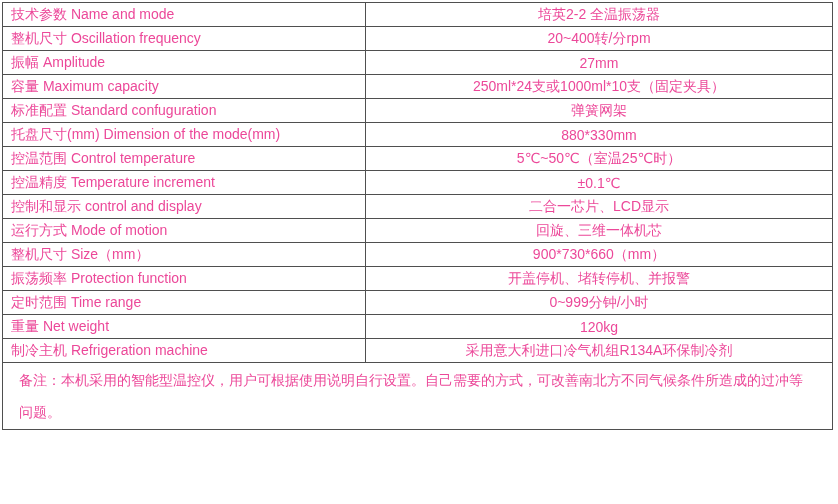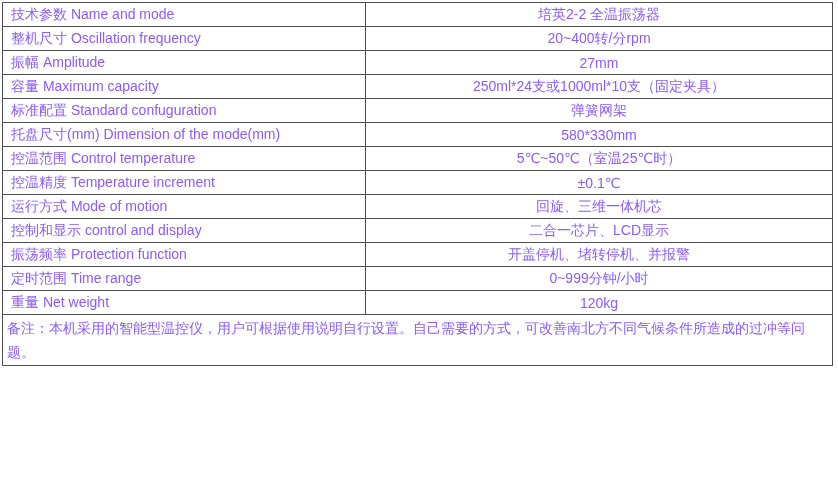--- a/index.html
+++ b/index.html
@@ -18,36 +18,36 @@
   }
   table.spec-table {
     border-collapse: collapse;
     table-layout: fixed;
     width: 830px;
     background: #ffffff;
   }
   table.spec-table td {
     border: 1px solid #4f4f4f;
     font-size: 14px;
-    color: #8b5cf6;
+    color: #ec4899;
     padding: 0 8px;
     height: 24px;
     vertical-align: middle;
     white-space: nowrap;
     overflow: hidden;
     box-sizing: border-box;
   }
   table.spec-table td.col-label { width: 363px; }
   table.spec-table td.col-value { width: 467px; text-align: center; }
   table.spec-table td.note-cell {
     white-space: normal;
     height: 48px;
-    line-height: 24px;
+    line-height: 32px;
     vertical-align: middle;
-    padding: 1px 4px;
+    padding: 1px 16px;
   }
 </style>
 </head>
 <body>
 
 <div class="spec-table-wrap">
   <table class="spec-table">
     <tbody>
       <tr>
         <td class="col-label">技术参数 Name and mode</td>
@@ -64,48 +64,56 @@
       <tr>
         <td class="col-label">容量 Maximum capacity</td>
         <td class="col-value">250ml*24支或1000ml*10支（固定夹具）</td>
       </tr>
       <tr>
         <td class="col-label">标准配置 Standard confuguration</td>
         <td class="col-value">弹簧网架</td>
       </tr>
       <tr>
         <td class="col-label">托盘尺寸(mm) Dimension of the mode(mm)</td>
-        <td class="col-value">580*330mm</td>
+        <td class="col-value">880*330mm</td>
       </tr>
       <tr>
         <td class="col-label">控温范围 Control temperature</td>
         <td class="col-value">5℃~50℃（室温25℃时）</td>
       </tr>
       <tr>
         <td class="col-label">控温精度 Temperature increment</td>
         <td class="col-value">±0.1℃</td>
       </tr>
       <tr>
+        <td class="col-label">控制和显示 control and display</td>
+        <td class="col-value">二合一芯片、LCD显示</td>
+      </tr>
+      <tr>
         <td class="col-label">运行方式 Mode of motion</td>
         <td class="col-value">回旋、三维一体机芯</td>
       </tr>
       <tr>
-        <td class="col-label">控制和显示 control and display</td>
-        <td class="col-value">二合一芯片、LCD显示</td>
+        <td class="col-label">整机尺寸 Size（mm）</td>
+        <td class="col-value">900*730*660（mm）</td>
       </tr>
       <tr>
         <td class="col-label">振荡频率 Protection function</td>
         <td class="col-value">开盖停机、堵转停机、并报警</td>
       </tr>
       <tr>
         <td class="col-label">定时范围 Time range</td>
         <td class="col-value">0~999分钟/小时</td>
       </tr>
       <tr>
         <td class="col-label">重量 Net weight</td>
         <td class="col-value">120kg</td>
       </tr>
       <tr>
+        <td class="col-label">制冷主机 Refrigeration machine</td>
+        <td class="col-value">采用意大利进口冷气机组R134A环保制冷剂</td>
+      </tr>
+      <tr>
         <td class="note-cell" colspan="2">备注：本机采用的智能型温控仪，用户可根据使用说明自行设置。自己需要的方式，可改善南北方不同气候条件所造成的过冲等问题。</td>
       </tr>
     </tbody>
   </table>
 </div>
 
 </body></html>

